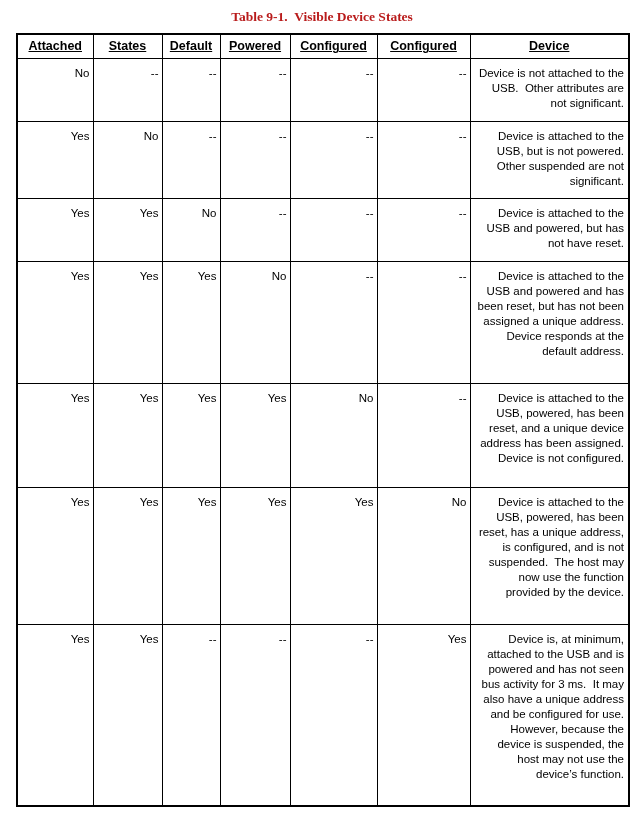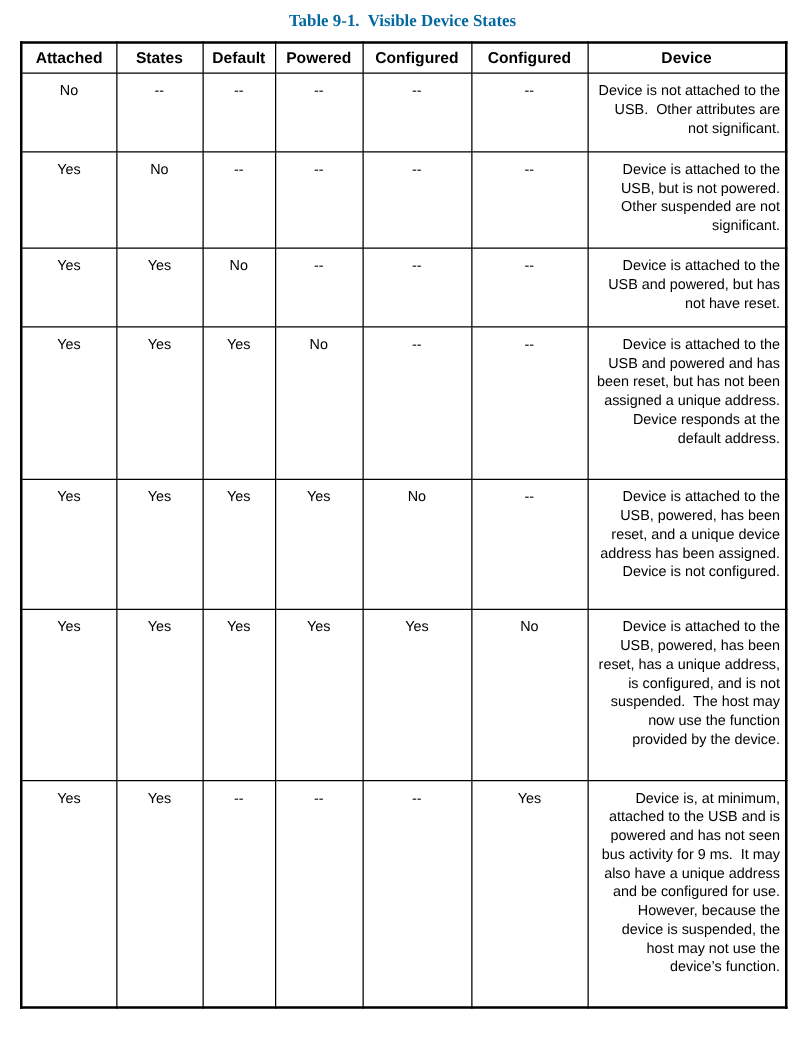--- a/index.html
+++ b/index.html
@@ -19,21 +19,21 @@
   .title {
     position: absolute;
     top: 9px;
     left: 16px;
     width: 612px;
     text-align: center;
     font-family: "Liberation Serif", serif;
     font-weight: bold;
     font-size: 13.5px;
     white-space: pre;
-    color: #0369a1;
+    color: #b91c1c;
   }
   table.device-states {
     position: absolute;
     top: 33px;
     left: 16px;
     width: 612px;
     border-collapse: collapse;
     table-layout: fixed;
     background: #ffffff;
   }
@@ -45,28 +45,29 @@
   }
   th {
     font-family: "Liberation Sans", sans-serif;
     font-weight: bold;
     font-size: 12.5px;
     text-align: center;
     vertical-align: middle;
     height: 24px;
     padding: 4px 2px;
     background: #ffffff;
+    text-decoration: underline;
   }
   td {
     font-family: "Liberation Sans", sans-serif;
     font-size: 11.5px;
     line-height: 15px;
     vertical-align: top;
     padding: 7px 3px 9px 3px;
-    text-align: center;
+    text-align: right;
     background: #ffffff;
   }
   td.state-cell {
     text-align: right;
     padding-left: 6px;
     padding-right: 4px;
     white-space: pre-wrap;
   }
   tr.r1 > td { height: 63px; }
   tr.r2 > td { height: 77px; }
@@ -159,18 +160,18 @@
         <td>No</td>
         <td class="state-cell">Device is attached to the USB, powered, has been reset, has a unique address, is configured, and is not suspended.  The host may now use the function provided by the device.</td>
       </tr>
       <tr class="r7">
         <td>Yes</td>
         <td>Yes</td>
         <td>--</td>
         <td>--</td>
         <td>--</td>
         <td>Yes</td>
-        <td class="state-cell">Device is, at minimum, attached to the USB and is powered and has not seen bus activity for 9 ms.  It may also have a unique address and be configured for use.  However, because the device is suspended, the host may not use the device’s function.</td>
+        <td class="state-cell">Device is, at minimum, attached to the USB and is powered and has not seen bus activity for 3 ms.  It may also have a unique address and be configured for use.  However, because the device is suspended, the host may not use the device’s function.</td>
       </tr>
     </tbody>
   </table>
 
 </div>
 
 </body></html>

